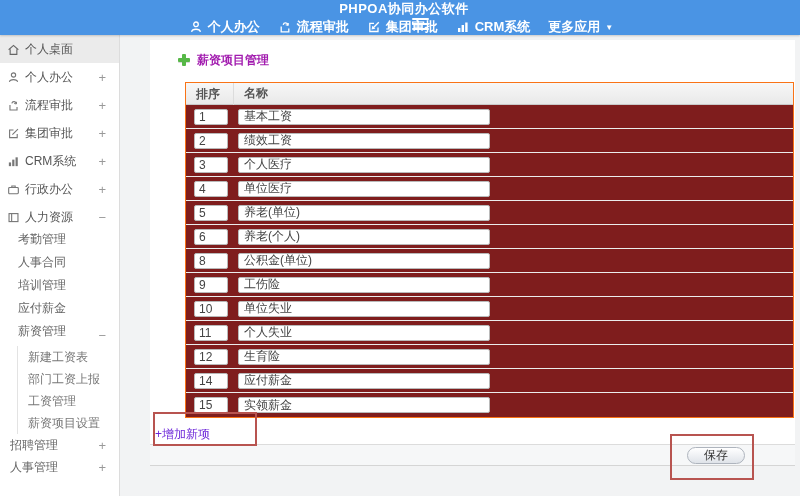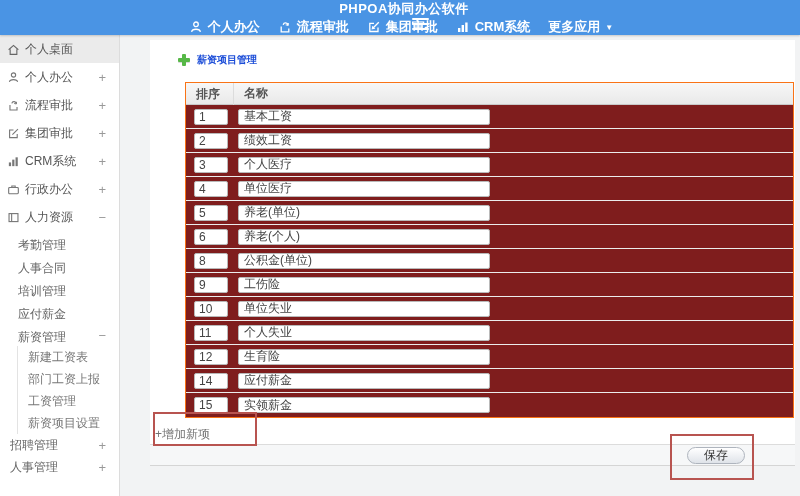--- a/index.html
+++ b/index.html
@@ -20,54 +20,54 @@
     margin-right:18px; cursor:pointer; white-space:nowrap; }
   .topnav-item svg { margin-right:5px; }
   .caret { font-size:8px; margin-left:5px; }
 
   
   .sidebar { position:absolute; top:35px; left:0; width:120px; height:461px;
     background:#fff; border-right:1px solid #dcdcdc; font-size:12px; color:#555; overflow:hidden; }
   .side-item { height:28px; display:flex; align-items:center; padding-left:7px; position:relative; cursor:pointer; }
   .side-item.active { background:#ebebeb; }
   .side-item svg { margin-right:5px; flex:none; }
-  .sub-item { height:23px; display:flex; align-items:flex-end; padding-left:18px; position:relative; cursor:pointer; color:#666; }
+  .sub-item { height:23px; display:flex; align-items:flex-start; padding-left:18px; position:relative; cursor:pointer; color:#666; }
   .subsub-group { margin-left:17px; border-left:1px solid #e3e3e3; }
   .subsub-item { height:22px; display:flex; align-items:center; padding-left:10px; cursor:pointer; color:#777; }
   .bottom-item { height:22px; display:flex; align-items:center; padding-left:10px; position:relative; cursor:pointer; color:#666; }
   .toggle { position:absolute; right:13px; top:50%; transform:translateY(-50%);
     color:#999; font-size:13px; }
 
   
   .main { position:absolute; top:35px; left:120px; width:680px; height:461px; background:#f2f3f4; }
   .panel { position:absolute; left:30px; top:5px; width:645px; height:426px; background:#fff; }
 
   .title-row { display:flex; align-items:center; padding-top:10px; margin-left:28px; height:30px; }
   .plus-icon { position:relative; width:12px; height:12px; margin-right:7px; }
   .plus-icon::before { content:""; position:absolute; left:0; top:4px; width:12px; height:4px;
     background:#57b847; border-radius:1px; box-shadow:0 1px 0 rgba(0,0,0,.15); }
   .plus-icon::after { content:""; position:absolute; left:4px; top:0; width:4px; height:12px;
     background:#57b847; border-radius:1px; }
-  .page-title { font-size:10px; font-weight:bold; color:#1d4ed8;font-family:Liberation Serif, serif; }
+  .page-title { font-size:12px; font-weight:bold; color:#a21caf;font-family:Liberation Serif, serif; }
 
   .table { margin-left:35px; margin-top:12px; width:609px; border:1px solid #f97316; background:#7f1d1d; }
   .thead { display:flex; align-items:center; height:22px;
     background:linear-gradient(#f7f7f7,#e9e9e9); border-bottom:1px solid #c9c9c9;
     font-size:12px; font-weight:bold; color:#555; }
   .th-order { width:48px; padding-left:10px; border-right:1px solid #dcdcdc; height:22px; line-height:22px; }
   .th-name { padding-left:10px; }
   .trow { display:flex; align-items:center; height:24px; border-bottom:1px solid #ececec; }
   .trow:last-child { border-bottom:none; }
   .order-input { margin-left:8px; width:34px; height:16px; border:1px solid #b9b9b9; border-radius:2px;
     font-size:12px; color:#444; padding:0 4px; font-family:inherit; }
   .name-input { margin-left:10px; width:252px; height:16px; border:1px solid #b9b9b9; border-radius:2px;
     font-size:12px; color:#444; padding:0 5px; font-family:inherit; }
 
   .link-row { margin-left:5px; margin-top:7px; height:18px; display:flex; align-items:center; }
-  .add-link { font-size:12px; color:#737373; text-decoration:none; cursor:pointer; }
+  .add-link { font-size:12px; color:#6d28d9; text-decoration:none; cursor:pointer; }
 
   .footer-strip { position:absolute; left:0; bottom:0; width:645px; height:22px;
     background:#f6f7f8; border-top:1px solid #dcdcdc; border-bottom:1px solid #d5d5d5;
     display:flex; align-items:center; justify-content:flex-end; padding-right:50px; }
   .save-btn { height:17px; width:58px; border:1px solid #aeb4bd; border-radius:9px;
     background:linear-gradient(#ffffff,#dfe3e9); font-size:12px; color:#333;
     line-height:14px; cursor:pointer; font-family:inherit; }
 
   .anno-box { position:absolute; border:2px solid #b85450; background:transparent; pointer-events:none; z-index:5; }
   .anno-add { left:3px; top:372px; width:104px; height:34px; }

